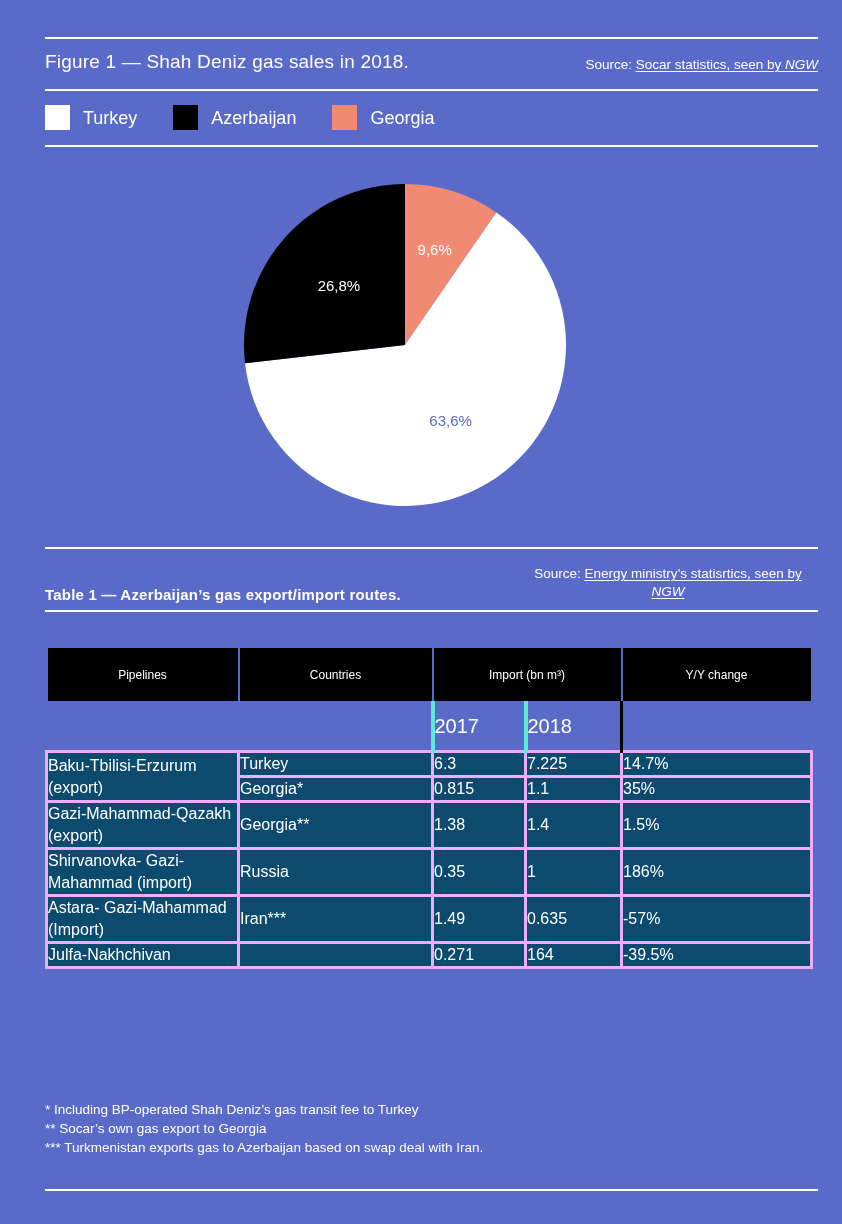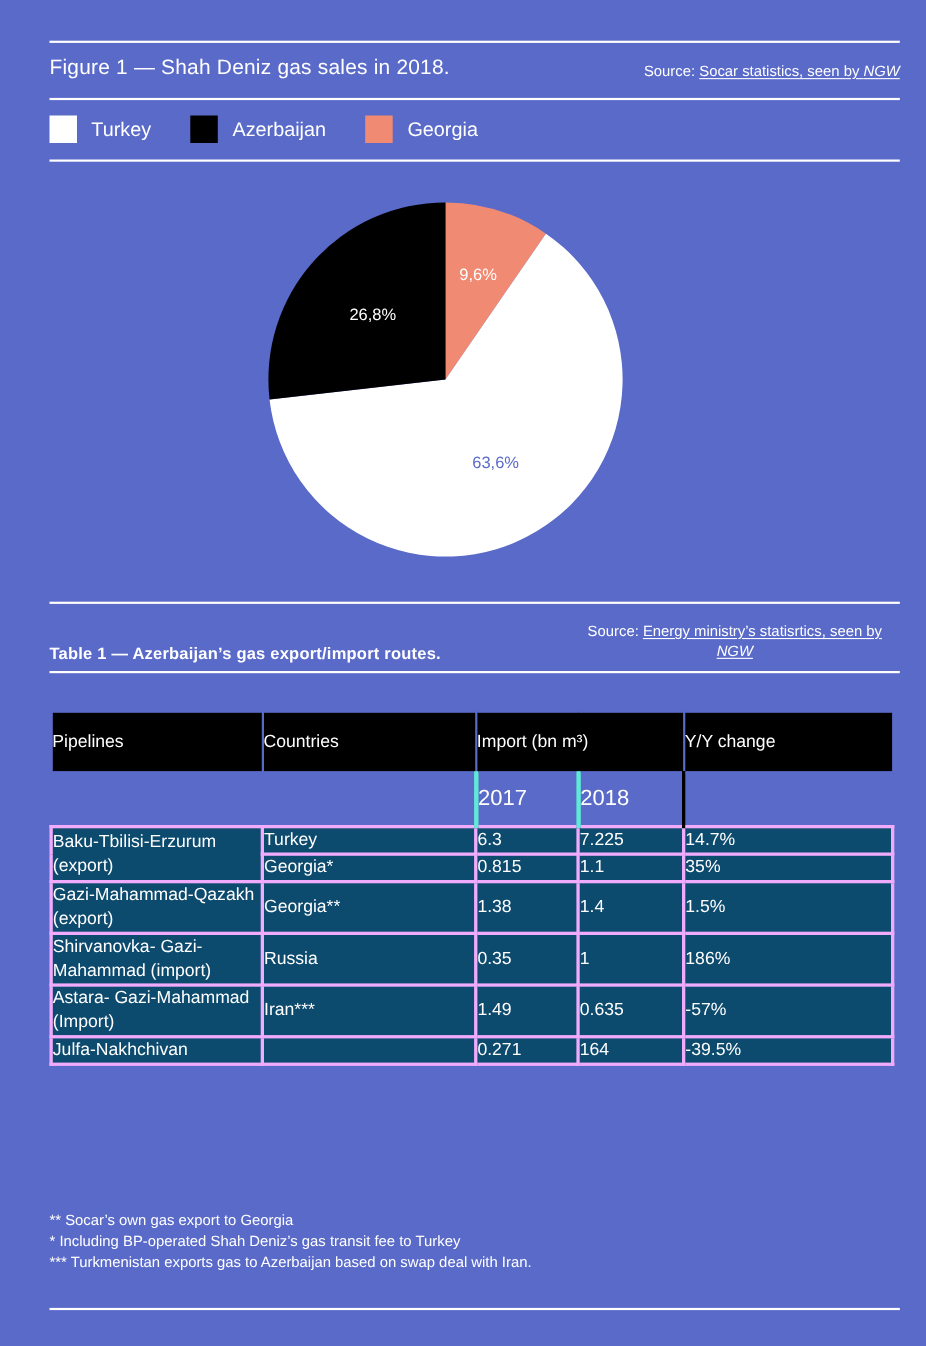--- a/index.html
+++ b/index.html
@@ -139,23 +139,23 @@
   }
   .c-pipe   { width: 192px; }
   .c-ctry   { width: 194px; }
   .c-y1     { width: 93px; }
   .c-y2     { width: 96px; }
   .c-yy     { width: 190px; }
 
   .hdr-cell {
     background: #000000;
     color: #ffffff;
-    font-size: 16px;
+    font-size: 12px;
     font-weight: normal;
-    text-align: left;
+    text-align: center;
     vertical-align: middle;
     height: 53px;
     padding: 0 14px;
     border: 2px solid #5a6ac9;
   }
   .sub-cell {
     background: #5a6ac9;
     color: #ffffff;
     font-size: 20px;
     height: 47px;
@@ -318,20 +318,20 @@
             <td class="body-cell"></td>
             <td class="body-cell">0.271</td>
             <td class="body-cell">164</td>
             <td class="body-cell">-39.5%</td>
           </tr>
         </tbody>
     </table>
   </div>
 
   <div class="footnotes" id="footnotes">
+      <div>* Including BP-operated Shah Deniz’s gas transit fee to Turkey</div>
       <div>** Socar’s own gas export to Georgia</div>
-      <div>* Including BP-operated Shah Deniz’s gas transit fee to Turkey</div>
       <div>*** Turkmenistan exports gas to Azerbaijan based on swap deal with Iran.</div>
     </div>
 
   <div class="rule" id="rule-page-bot"></div>
 
 </div>
 
 </body></html>

